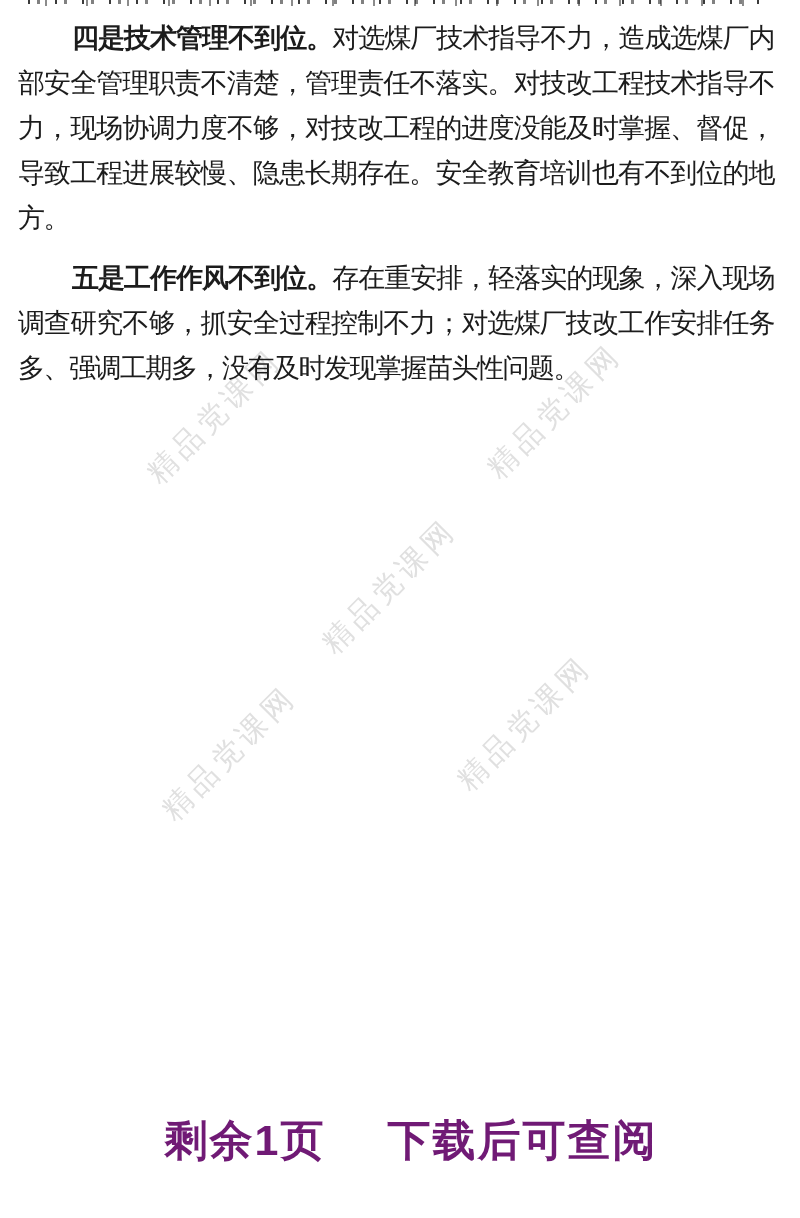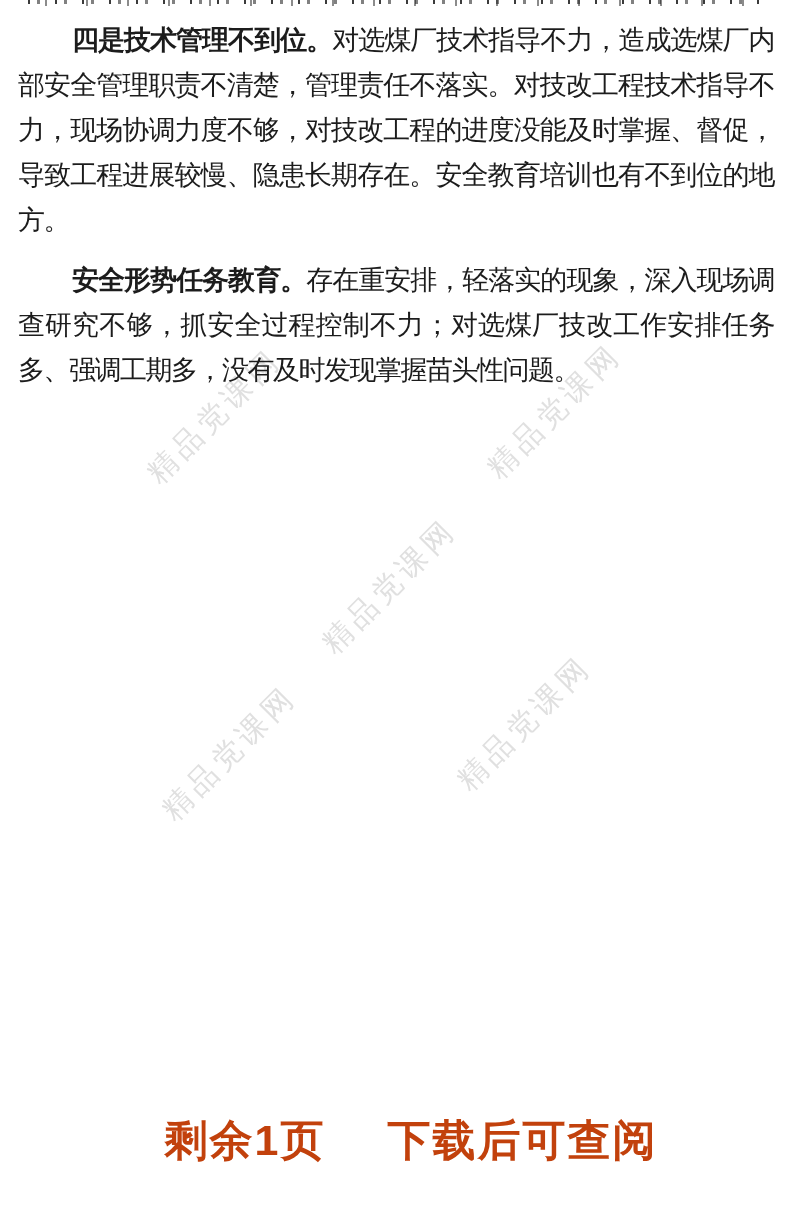--- a/index.html
+++ b/index.html
@@ -52,20 +52,21 @@
     z-index: 2;
     color: #1c1c1c;
     font-size: 27px;
     line-height: 45px;
     letter-spacing: -1.5px;
     text-align: justify;
   }
   .doc-body p {
     margin: 0 12px 15px 0;
     text-indent: 2em;
+    font-family: Liberation Mono, monospace;
   }
   .doc-body p:first-child {
     margin-top: 18px;
   }
   .doc-body .lead {
     font-weight: bold;
   }
   .doc-body .lead:empty {
     display: none;
   }
@@ -73,21 +74,21 @@
     position: absolute;
     top: 1112px;
     left: 0;
     width: 100%;
     text-align: center;
     z-index: 2;
     font-family: "Liberation Sans", "DejaVu Sans", sans-serif;
     font-weight: bold;
     font-size: 43px;
     letter-spacing: 2px;
-    color: #c2410c;
+    color: #701a75;
     padding-left: 22px;
     box-sizing: border-box;
     white-space: nowrap;
   }
   .page-footer .remaining {
     margin-right: 62px;
   }
 </style>
 </head>
 <body>
@@ -98,21 +99,21 @@
     <div class="wm" style="left: 302px; top: 566px;">精品党课网</div>
     <div class="wm" style="left: 142px; top: 733px;">精品党课网</div>
     <div class="wm" style="left: 437px; top: 703px;">精品党课网</div>
   </div>
 
 <div class="top-clip"></div>
 
 <div class="doc-body" id="doc-body">
   <p><b class="lead">四是技术管理不到位。</b><span class="body-text">对选煤厂技术指导不力，造成选煤厂内部安全管理职责不清楚，管理责任不落实。对技改工程技术指导不力，现场协调力度不够，对技改工程的进度没能及时掌握、督促，导致工程进展较慢、隐患长期存在。安全教育培训也有不到位的地方。</span></p>
 
-  <p><b class="lead">安全形势任务教育。</b><span class="body-text">存在重安排，轻落实的现象，深入现场调查研究不够，抓安全过程控制不力；对选煤厂技改工作安排任务多、强调工期多，没有及时发现掌握苗头性问题。</span></p>
+  <p><b class="lead">五是工作作风不到位。</b><span class="body-text">存在重安排，轻落实的现象，深入现场调查研究不够，抓安全过程控制不力；对选煤厂技改工作安排任务多、强调工期多，没有及时发现掌握苗头性问题。</span></p>
 
 
 
 </div>
 
 <div class="page-footer">
   <span class="remaining">剩余1页</span><span>下载后可查阅</span>
 </div>
 
 </body></html>

